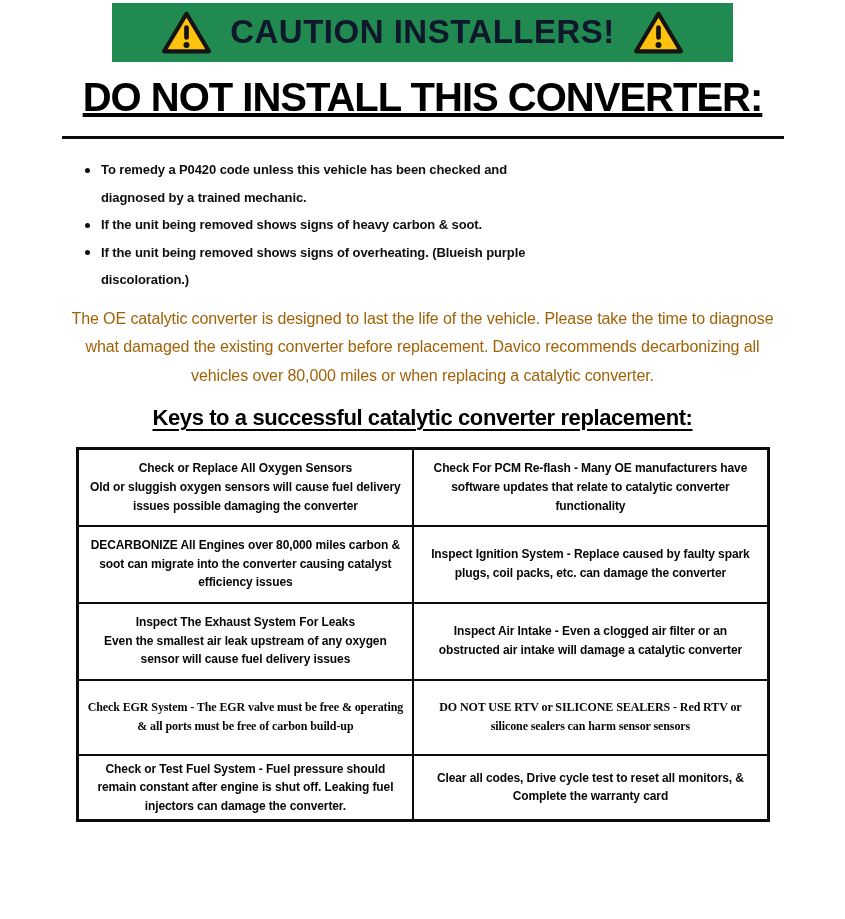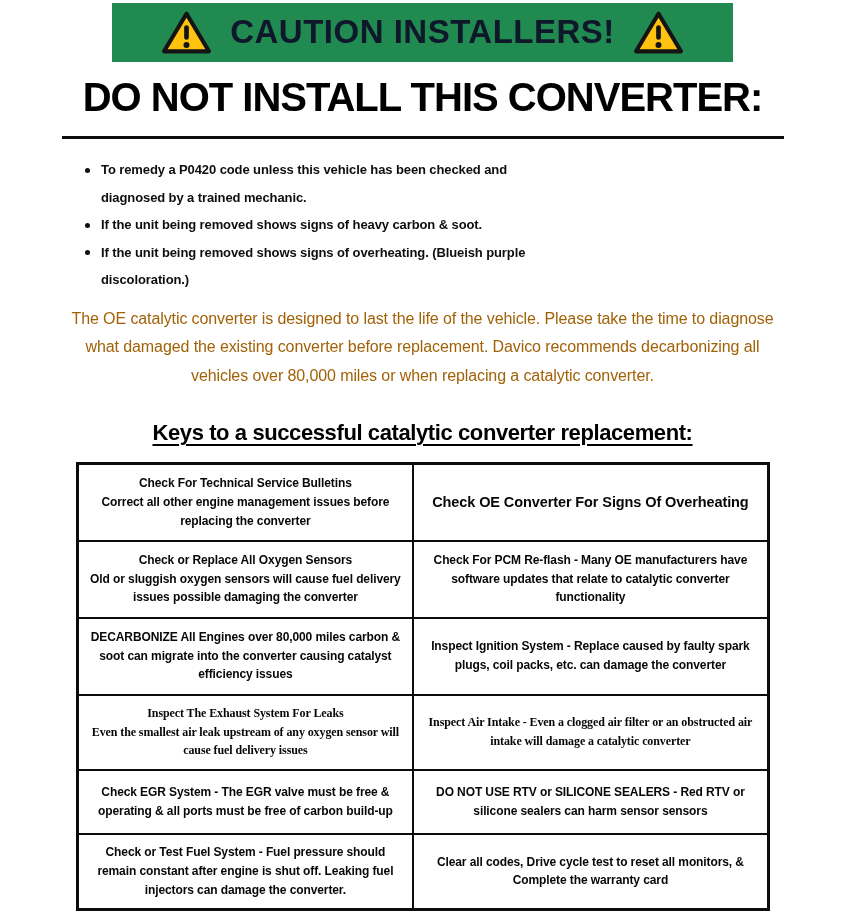--- a/index.html
+++ b/index.html
@@ -21,20 +21,21 @@
   }
   .tri{width:53px;height:47px;flex:0 0 auto;}
   .tri-body{fill:var(--yellow,#FFC20E);stroke:#141414;stroke-width:8;stroke-linejoin:round;}
   .tri-mark{fill:#141414;}
 
   
   .title{
     margin:13px 0 0;text-align:center;
     font-size:40px;font-weight:bold;letter-spacing:-1px;color:#000;
     line-height:1.1;
+    text-decoration:underline;
   }
 
   .divider{
     border:none;border-top:3px solid #0c0c0c;
     width:722px;margin:17px auto 0;
   }
 
   
   .warn-list{
     list-style:none;margin:17px 0 0 84px;padding:0;width:640px;
@@ -51,21 +52,21 @@
 
   
   .intro{
     margin:11px auto 0;width:845px;text-align:center;
     font-size:16px;line-height:28.5px;color:#a16207;
     white-space:pre-line;letter-spacing:-0.1px;font-weight:normal;
   }
 
   
   .keys-heading{
-    margin:30px 0 0;text-align:center;
+    margin:15px 0 0;text-align:center;
     font-size:22px;font-weight:bold;color:#000;letter-spacing:-0.4px;
     text-decoration:underline;text-decoration-thickness:2px;text-underline-offset:4px;
   }
 
   
   table.keys{
     width:694px;margin:16px auto 0;border-collapse:collapse;
     border:3px solid #0c0c0c;table-layout:fixed;
   }
   table.keys td{
@@ -116,25 +117,20 @@
 
   <p class="intro">The OE catalytic converter is designed to last the life of the vehicle. Please take the time to diagnose
 what damaged the existing converter before replacement. Davico recommends decarbonizing all
 vehicles over 80,000 miles or when replacing a catalytic converter.</p>
 
   <h2 class="keys-heading">Keys to a successful catalytic converter replacement:</h2>
 
   <table class="keys">
     <tbody>
       <tr>
-        <td class="col-left">Check For Technical Service Bulletins
-Correct all other engine management issues before replacing the converter</td>
-        <td class="col-right big">Check OE Converter For Signs Of Overheating</td>
-      </tr>
-      <tr>
         <td class="col-left">Check or Replace All Oxygen Sensors
 Old or sluggish oxygen sensors will cause fuel delivery issues possible damaging the converter</td>
         <td class="col-right">Check For PCM Re-flash - Many OE manufacturers have software updates that relate to catalytic converter functionality</td>
       </tr>
       <tr>
         <td class="col-left">DECARBONIZE All Engines over 80,000 miles carbon &amp; soot can migrate into the converter causing catalyst efficiency issues</td>
         <td class="col-right">Inspect Ignition System - Replace caused by faulty spark plugs, coil packs, etc. can damage the converter</td>
       </tr>
       <tr>
         <td class="col-left">Inspect The Exhaust System For Leaks

